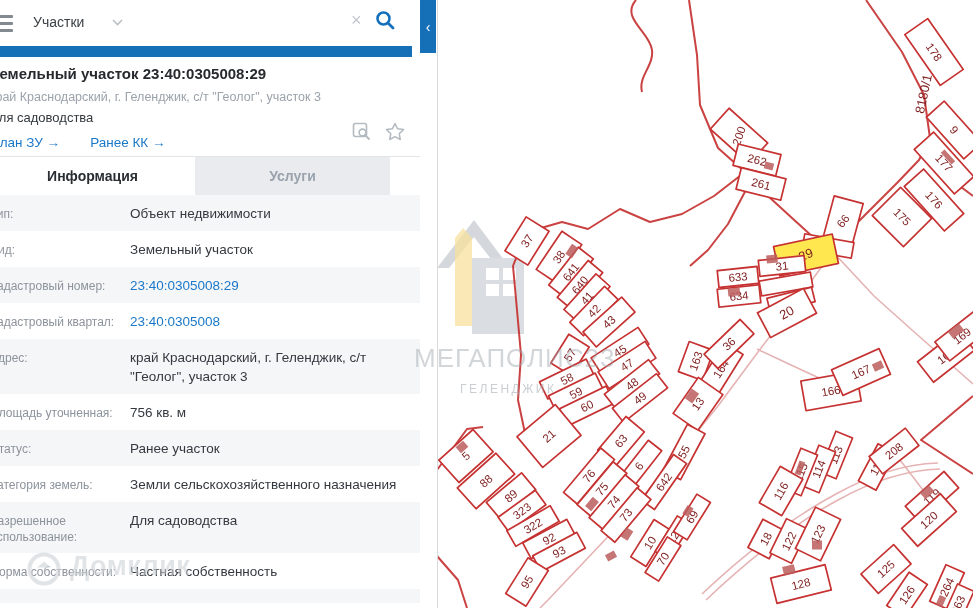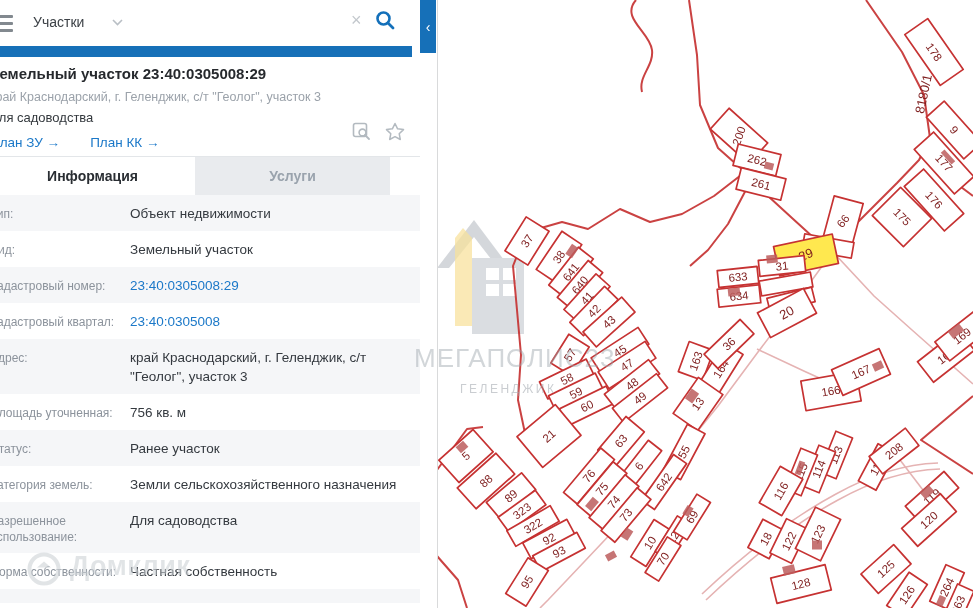--- a/index.html
+++ b/index.html
@@ -449,21 +449,21 @@
     <div class="blue-strip"></div>
     <div class="collapse-btn">‹</div>
   </div>
 
   <div class="header">
     <div class="title">Земельный участок 23:40:0305008:29</div>
     <div class="addr">край Краснодарский, г. Геленджик, с/т "Геолог", участок 3</div>
     <div class="usage">Для садоводства</div>
     <div class="links">
       <span class="plink">План ЗУ →</span>
-      <span class="plink">План КК →</span>
+      <span class="plink">Ранее КК →</span>
     </div>
   </div>
   <div class="hdr-icons">
     <svg class="hicon" width="19" height="19" viewBox="0 0 19 19">
       <rect x="1.5" y="1.5" width="13" height="13" rx="2" fill="none" stroke="#b3bac0" stroke-width="1.6"></rect>
       <circle cx="10.5" cy="10.5" r="3.4" fill="none" stroke="#b3bac0" stroke-width="1.6"></circle>
       <line x1="13" y1="13" x2="17" y2="17" stroke="#b3bac0" stroke-width="1.8" stroke-linecap="round"></line>
     </svg>
     <svg class="hicon" width="20" height="19" viewBox="0 0 20 19">
       <path d="M10 1.5 L12.6 6.8 L18.5 7.6 L14.2 11.7 L15.3 17.5 L10 14.7 L4.7 17.5 L5.8 11.7 L1.5 7.6 L7.4 6.8 Z" fill="none" stroke="#b3bac0" stroke-width="1.5" stroke-linejoin="round"></path>

